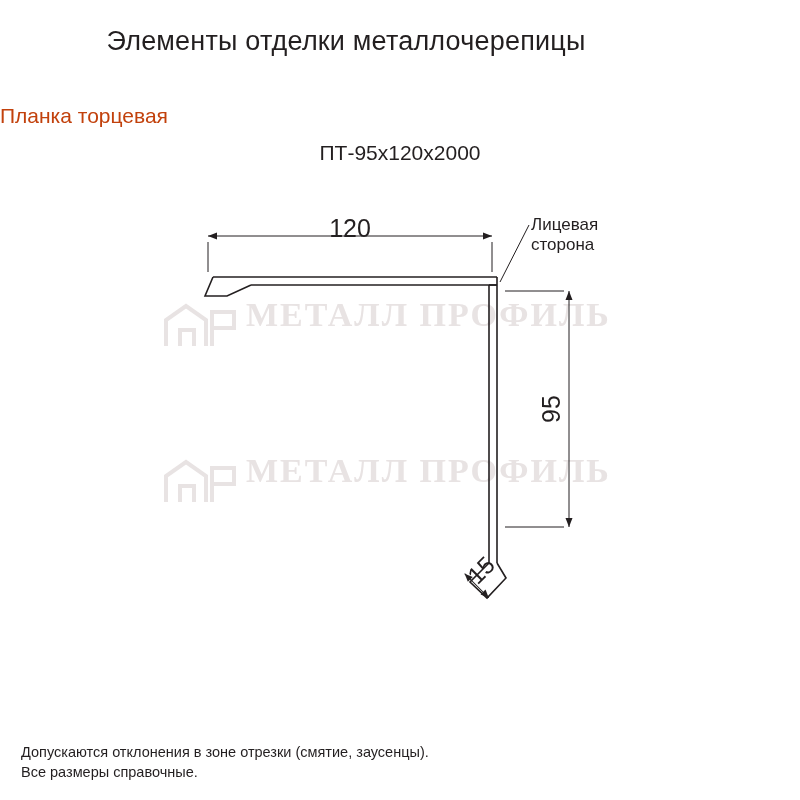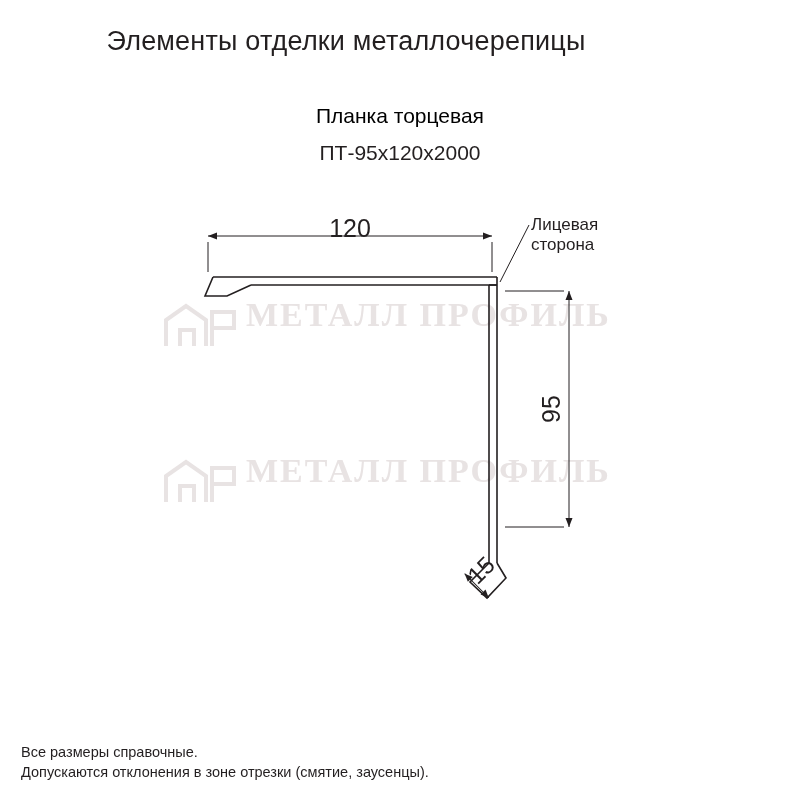--- a/index.html
+++ b/index.html
@@ -32,23 +32,22 @@
     text-align: center;
     font-size: 27px;
     letter-spacing: 0.2px;
     color: #231f20;
   }
   .title-sub {
     position: absolute;
     top: 104px;
     left: 0;
     width: 800px;
-    text-align: center;
     font-size: 21px;
-    color: #000000;
+    color: #c2410c;
   }
   .title-code {
     position: absolute;
     top: 141px;
     left: 0;
     width: 800px;
     text-align: center;
     font-size: 21px;
     color: #231f20;
   }
@@ -167,17 +166,17 @@
     <text x="487" y="576" text-anchor="middle" font-family="Liberation Sans, sans-serif" font-size="24" fill="#231f20" transform="rotate(-45 487 576)">15</text>
 
     <g stroke="#231f20" stroke-width="1" fill="none">
       <line x1="500" y1="282" x2="529" y2="225"></line>
     </g>
     <text x="531" y="230" font-family="Liberation Sans, sans-serif" font-size="17" fill="#231f20">Лицевая</text>
     <text x="531" y="250" font-family="Liberation Sans, sans-serif" font-size="17" fill="#231f20">сторона</text>
   </svg>
 
   <div class="footer">
+    <div>Допускаются отклонения в зоне отрезки (смятие, заусенцы).</div>
     <div>Все размеры справочные.</div>
-    <div>Допускаются отклонения в зоне отрезки (смятие, заусенцы).</div>
   </div>
 
 </div>
 
 </body></html>

